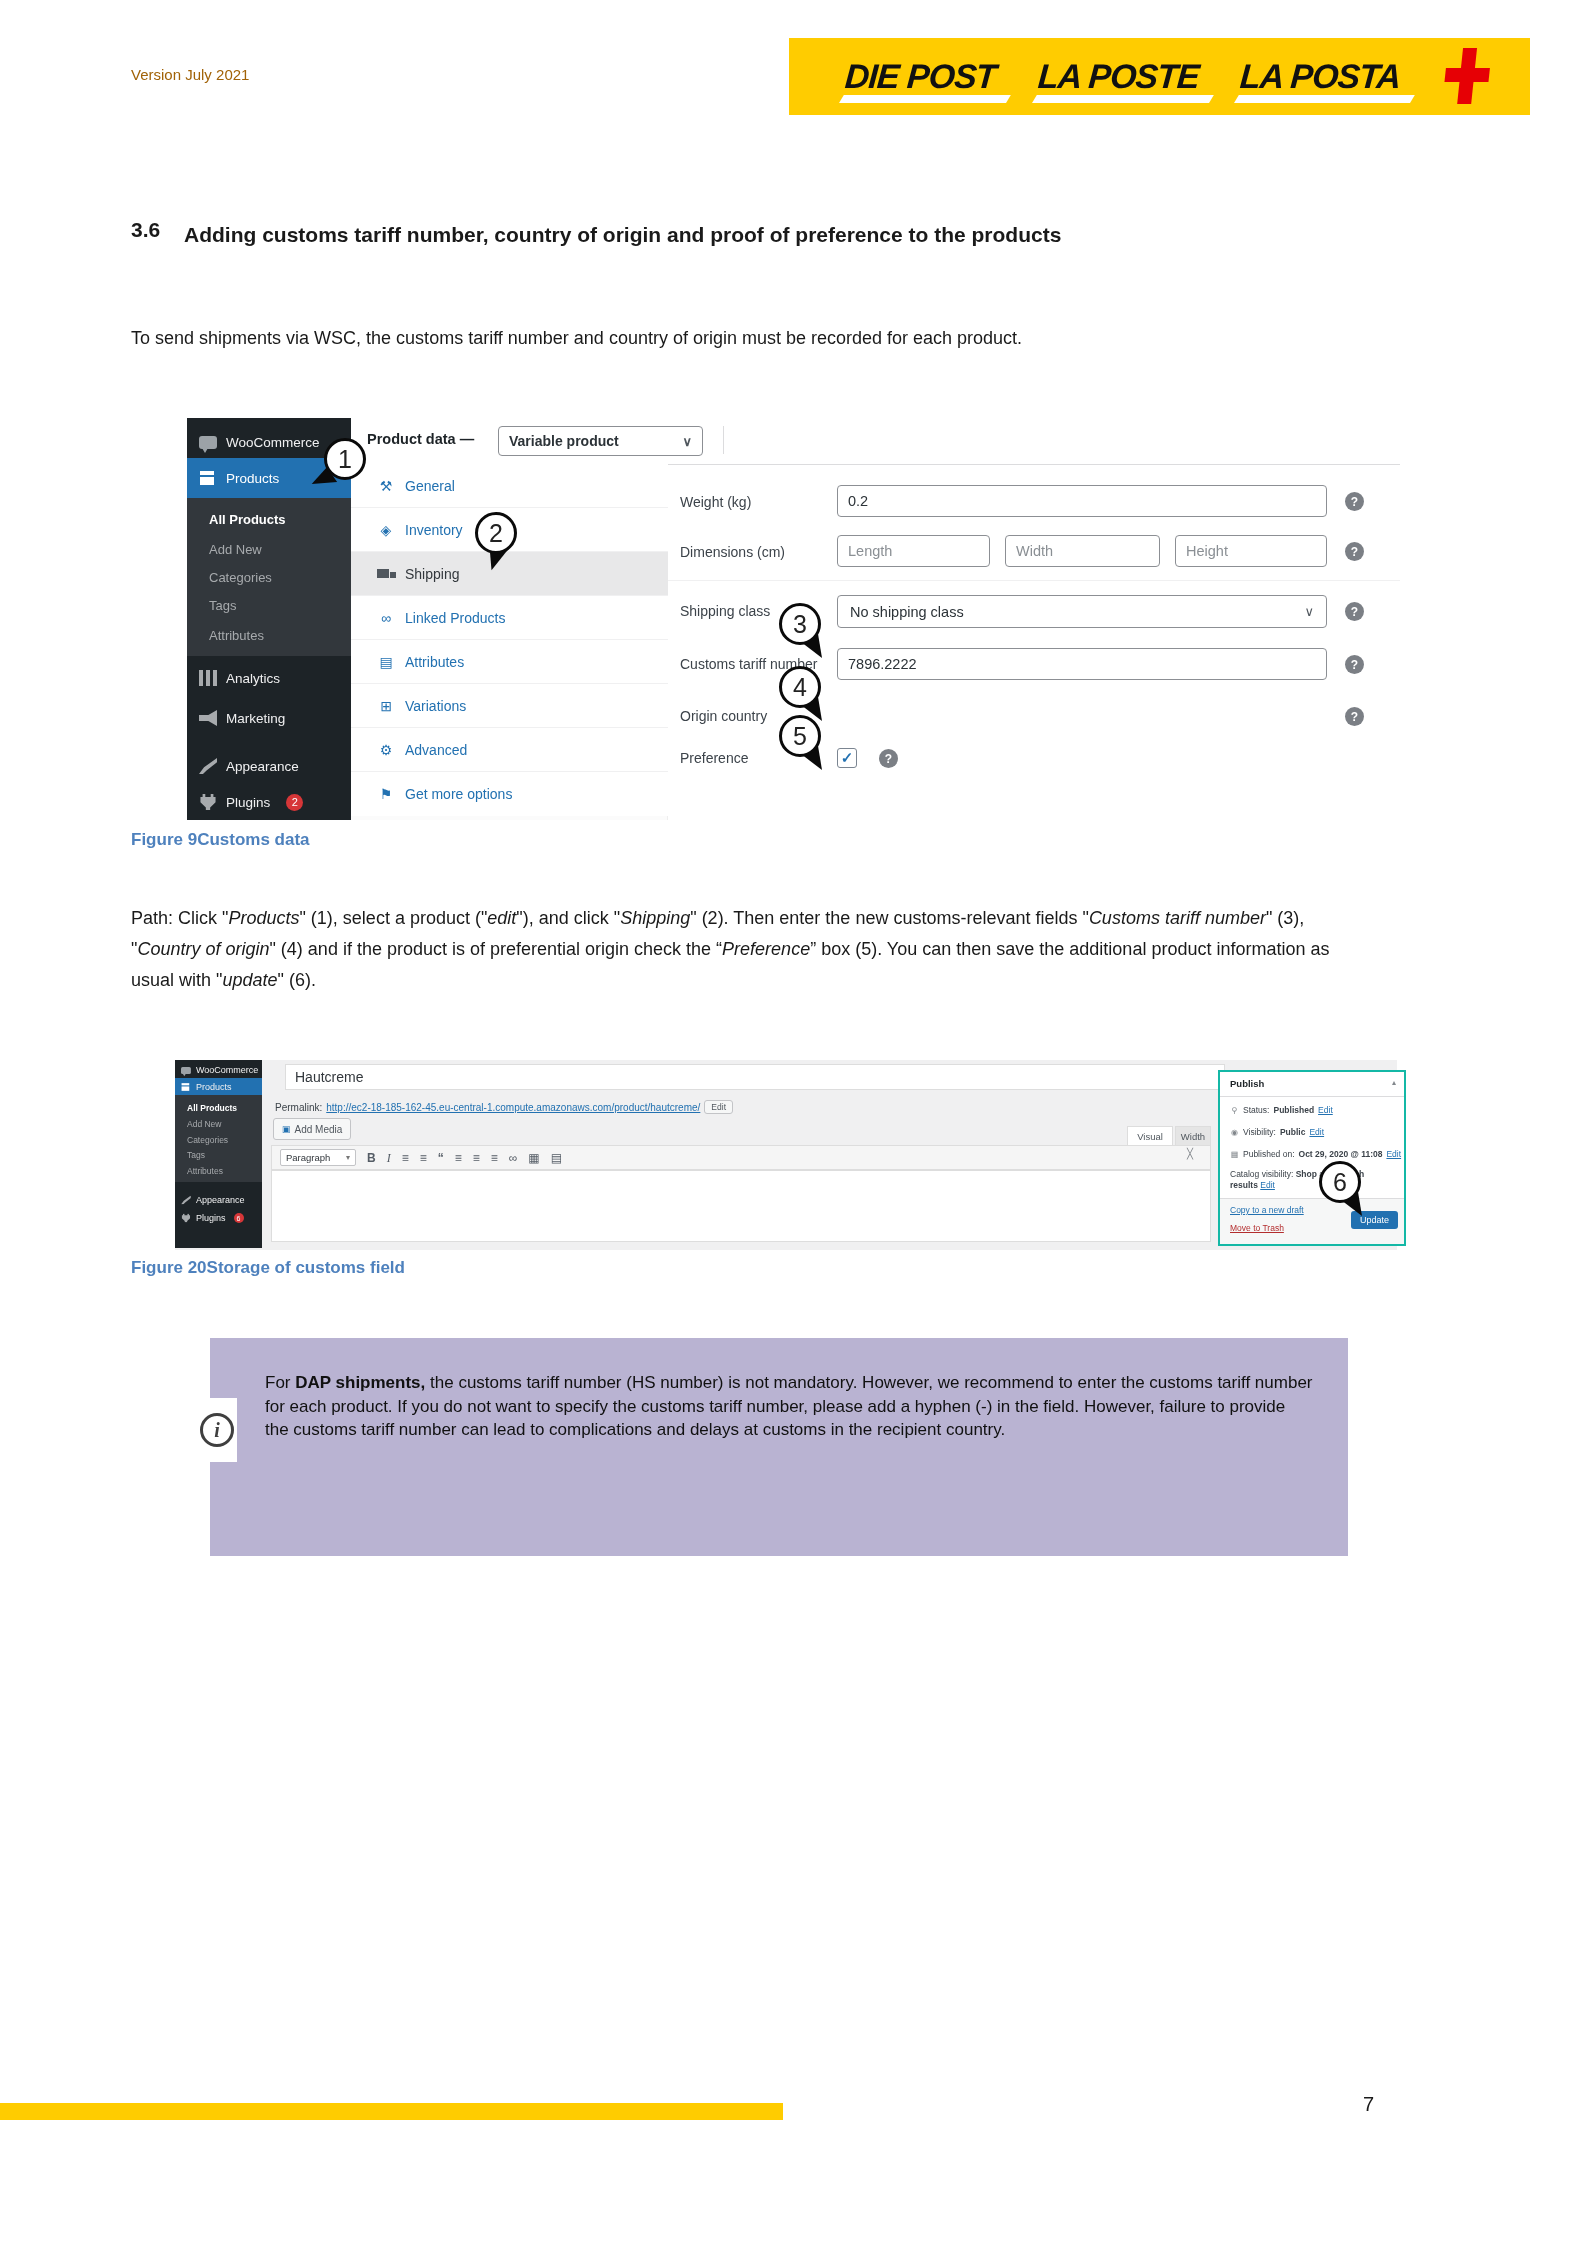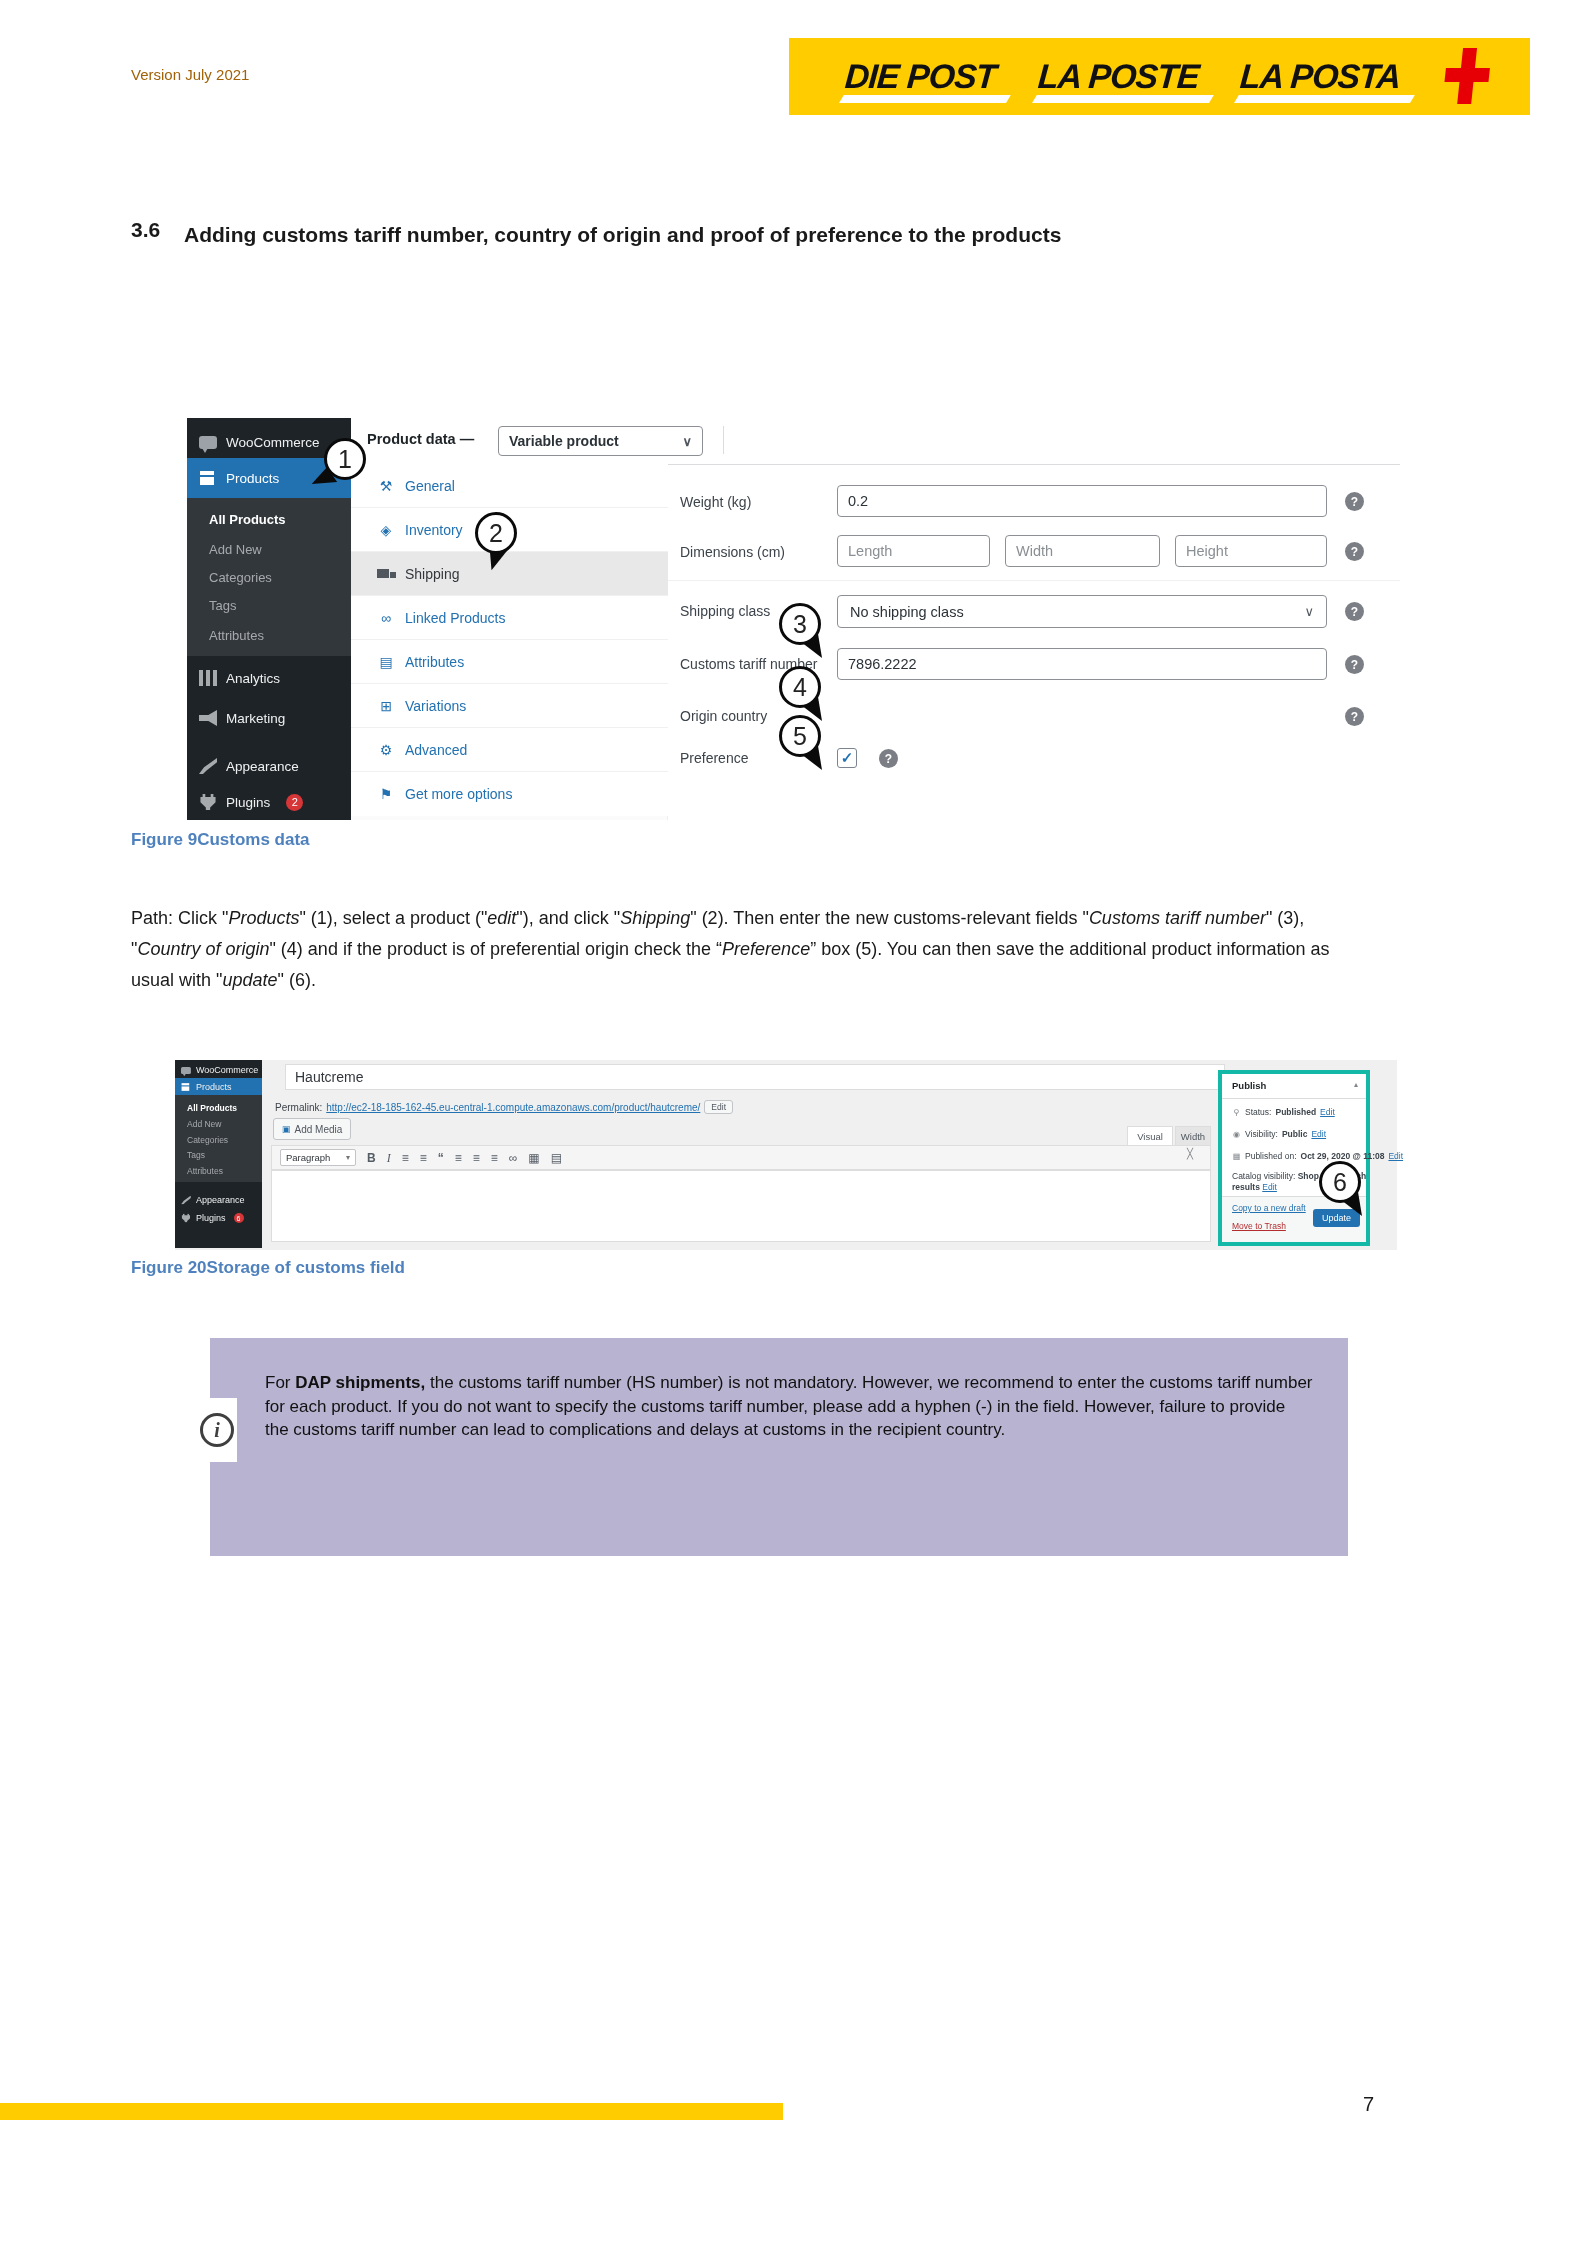--- a/index.html
+++ b/index.html
@@ -93,21 +93,21 @@
   .minibtn{border:1px solid #c3c4c7;background:#f6f7f7;border-radius:3px;font-size:8.5px;color:#50575e;padding:1px 6px;}
   #f10-addmedia{position:absolute;left:98px;top:58px;height:20px;border:1px solid #c3c4c7;background:#f6f7f7;border-radius:3px;display:flex;align-items:center;gap:4px;padding:0 8px;font-size:10px;color:#50575e;}
   .edtab{position:absolute;height:19px;display:flex;align-items:center;justify-content:center;font-size:9.5px;color:#50575e;box-sizing:border-box;}
   #tab-visual{left:952px;top:66px;width:46px;background:#fff;border:1px solid #ddd;border-bottom:none;}
   #tab-text{left:1000px;top:66px;width:36px;background:#e5e5e5;border:1px solid #ddd;border-bottom:none;}
   #f10-toolbar{position:absolute;left:96px;top:85px;width:940px;height:25px;background:#f5f5f5;border:1px solid #ddd;box-sizing:border-box;display:flex;align-items:center;gap:11px;padding-left:8px;}
   #f10-parsel{width:76px;height:17px;background:#fff;border:1px solid #c3c4c7;border-radius:2px;display:flex;align-items:center;justify-content:space-between;padding:0 5px;box-sizing:border-box;font-size:9.5px;color:#32373c;}
   .tbtn{font-size:12px;color:#555d66;line-height:1;}
   #f10-editor{position:absolute;left:96px;top:110px;width:940px;height:72px;background:#fff;border:1px solid #ddd;box-sizing:border-box;}
   #f10-fullscreen{position:absolute;left:1012px;top:88px;font-size:10px;color:#82878c;}
-  #pubpanel{position:absolute;left:1043px;top:10px;width:152px;height:176px;background:#fff;border:4px solid #14b8a6;box-sizing:border-box;font-size:8.5px;color:#3c434a;}
+  #pubpanel{position:absolute;left:1043px;top:10px;width:188px;height:176px;background:#fff;border:2px solid #14b8a6;box-sizing:border-box;font-size:8.5px;color:#3c434a;}
   #pubhead{position:absolute;left:10px;top:6px;font-size:9.5px;font-weight:bold;color:#1d2327;}
   .pubrow{position:absolute;left:10px;width:152px;display:flex;align-items:center;gap:4px;white-space:nowrap;}
   .pubrow a,.publink{color:#2271b1;text-decoration:underline;}
   .pub-icn{color:#82878c;font-size:8px;width:9px;flex:none;text-align:center;}
   #pubfoot{position:absolute;left:0;bottom:0;width:100%;height:46px;background:#f6f7f7;border-top:1px solid #dcdcde;box-sizing:border-box;}
   #updatebtn{position:absolute;right:6px;top:12px;background:#2271b1;color:#fff;border:none;border-radius:3px;font-size:9px;padding:4px 9px;font-family:inherit;}
   #trashlink{color:#b32d2e;text-decoration:underline;}
 
   
   #infobox{left:210px;top:1338px;width:1138px;height:218px;background:#b9b3d2;}
@@ -130,20 +130,21 @@
     <span class="logo-word">LA POSTE</span>
     <span class="logo-word">LA POSTA</span>
     <span id="swiss-cross">
         <span class="v"></span>
         <span class="h"></span>
       </span>
   </div>
 
   <div id="h-num" class="abs">3.6</div>
   <div id="h-title" class="abs">Adding customs tariff number, country of origin and proof of preference to the products</div>
+  <div id="intro" class="abs">To send shipments via WSC, the customs tariff number and country of origin must be recorded for each product.</div>
 
   <div id="fig9" class="shot">
     <div id="fig9-sb">
       <div class="sbrow sb9row" style="top:4px">
         <span class="icn icn-woo"></span>
         <span class="sblabel">WooCommerce</span>
       </div>
       <div class="sbrow sb9row sb9active" style="top:40px">
         <span class="icn icn-box"></span>
         <span class="sblabel">Products</span>

